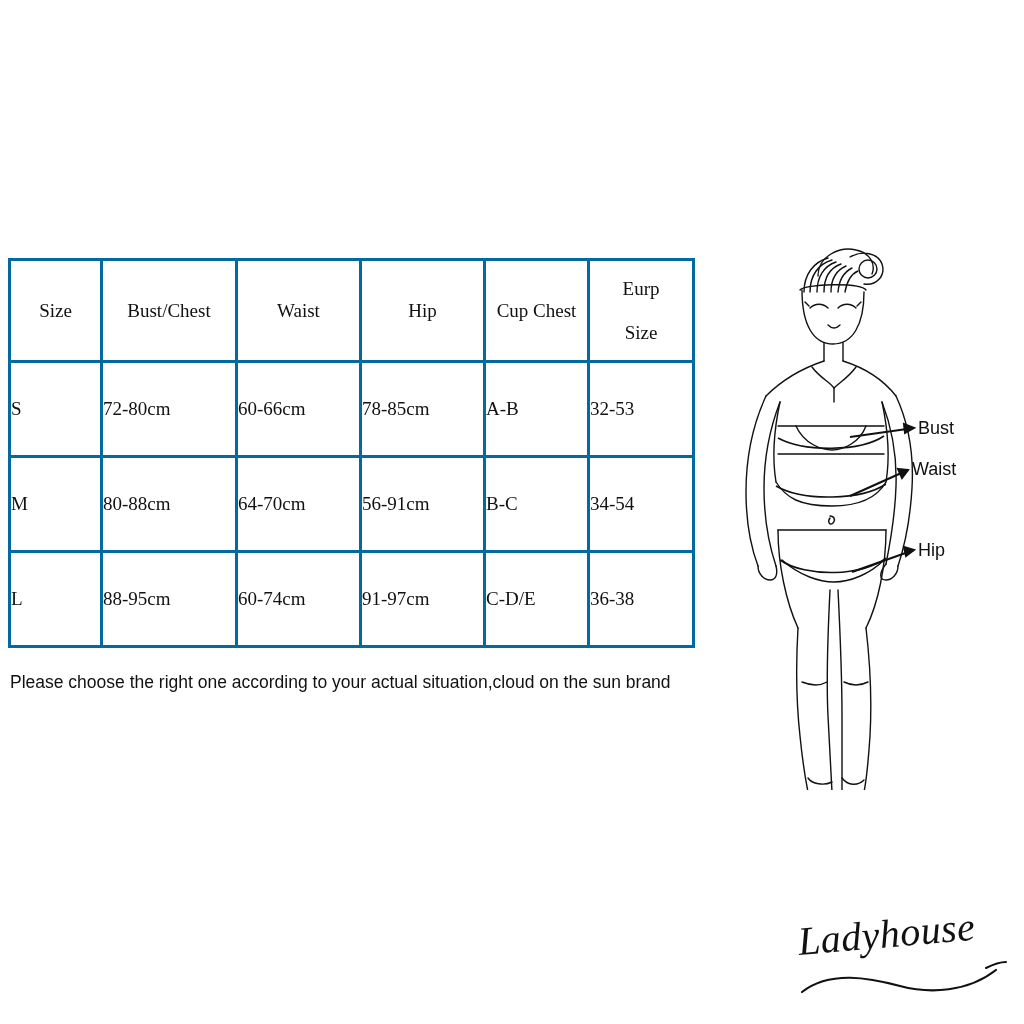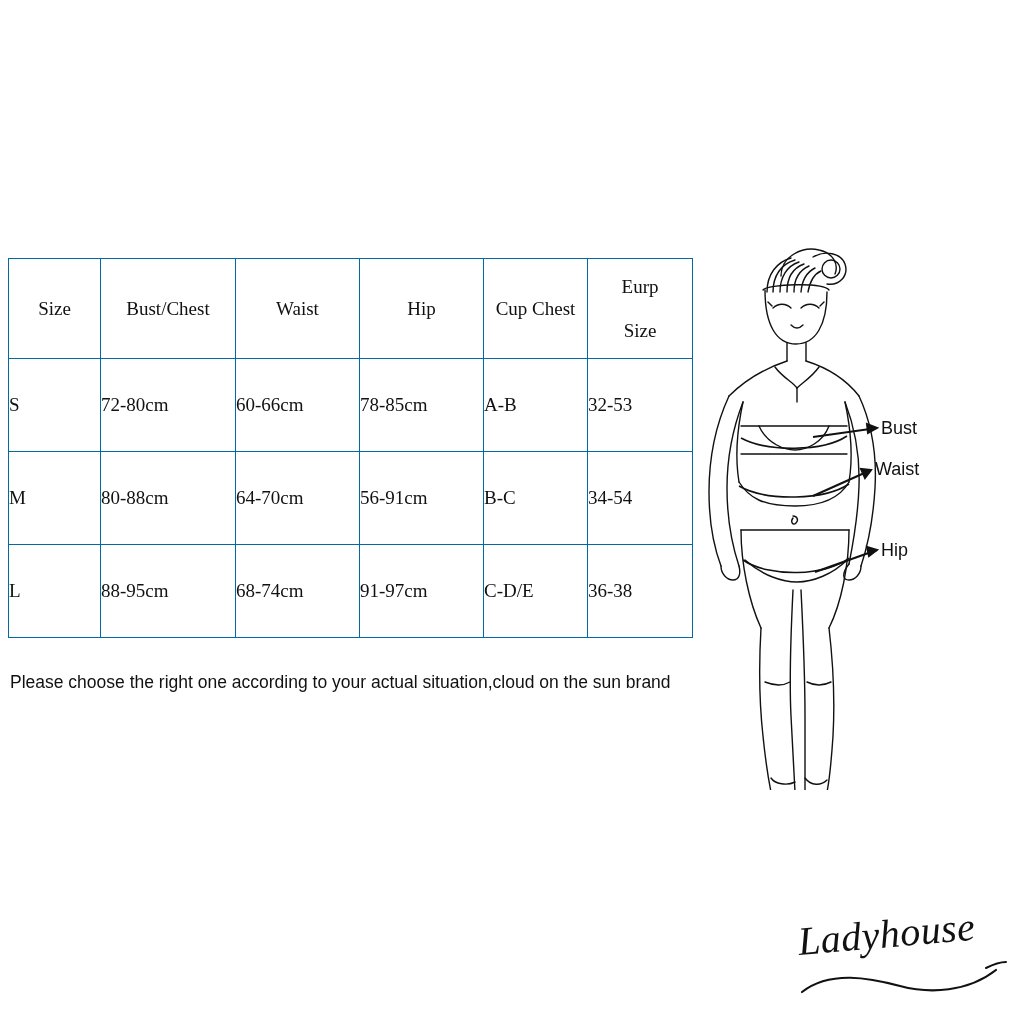--- a/index.html
+++ b/index.html
@@ -19,21 +19,21 @@
   
   #size-chart {
     position: absolute;
     left: 8px;
     top: 258px;
     width: 684px;
     border-collapse: collapse;
     table-layout: fixed;
   }
   #size-chart td, #size-chart th {
-    border: 1px solid #0369a1;
+    border: 3px solid #0369a1;
     vertical-align: middle;
     font-family: "Liberation Serif", serif;
     font-weight: normal;
     font-size: 19px;
     color: #111111;
     padding: 0;
   }
   #size-chart thead th {
     height: 99px;
     line-height: 26px;
@@ -63,21 +63,21 @@
     font-family: "Liberation Sans", sans-serif;
     font-size: 17.5px;
     line-height: 28px;
     color: #111111;
   }
   #notes div { white-space: nowrap; }
 
   
   #figure-area {
     position: absolute;
-    left: 663px;
+    left: 700px;
     top: 230px;
     width: 320px;
     height: 560px;
   }
   #figure-svg {
     position: absolute;
     left: 0;
     top: 0;
   }
   .callout-label {
@@ -150,21 +150,21 @@
       <td>M</td>
       <td>80-88cm</td>
       <td>64-70cm</td>
       <td>56-91cm</td>
       <td>B-C</td>
       <td>34-54</td>
     </tr>
     <tr>
       <td>L</td>
       <td>88-95cm</td>
-      <td>68-74cm</td>
+      <td>60-74cm</td>
       <td>91-97cm</td>
       <td>C-D/E</td>
       <td>36-38</td>
     </tr>
   </tbody>
 </table>
 
 <div id="notes">
   <div>Please choose the right one according to your actual situation,cloud on the sun brand</div>
 </div>

